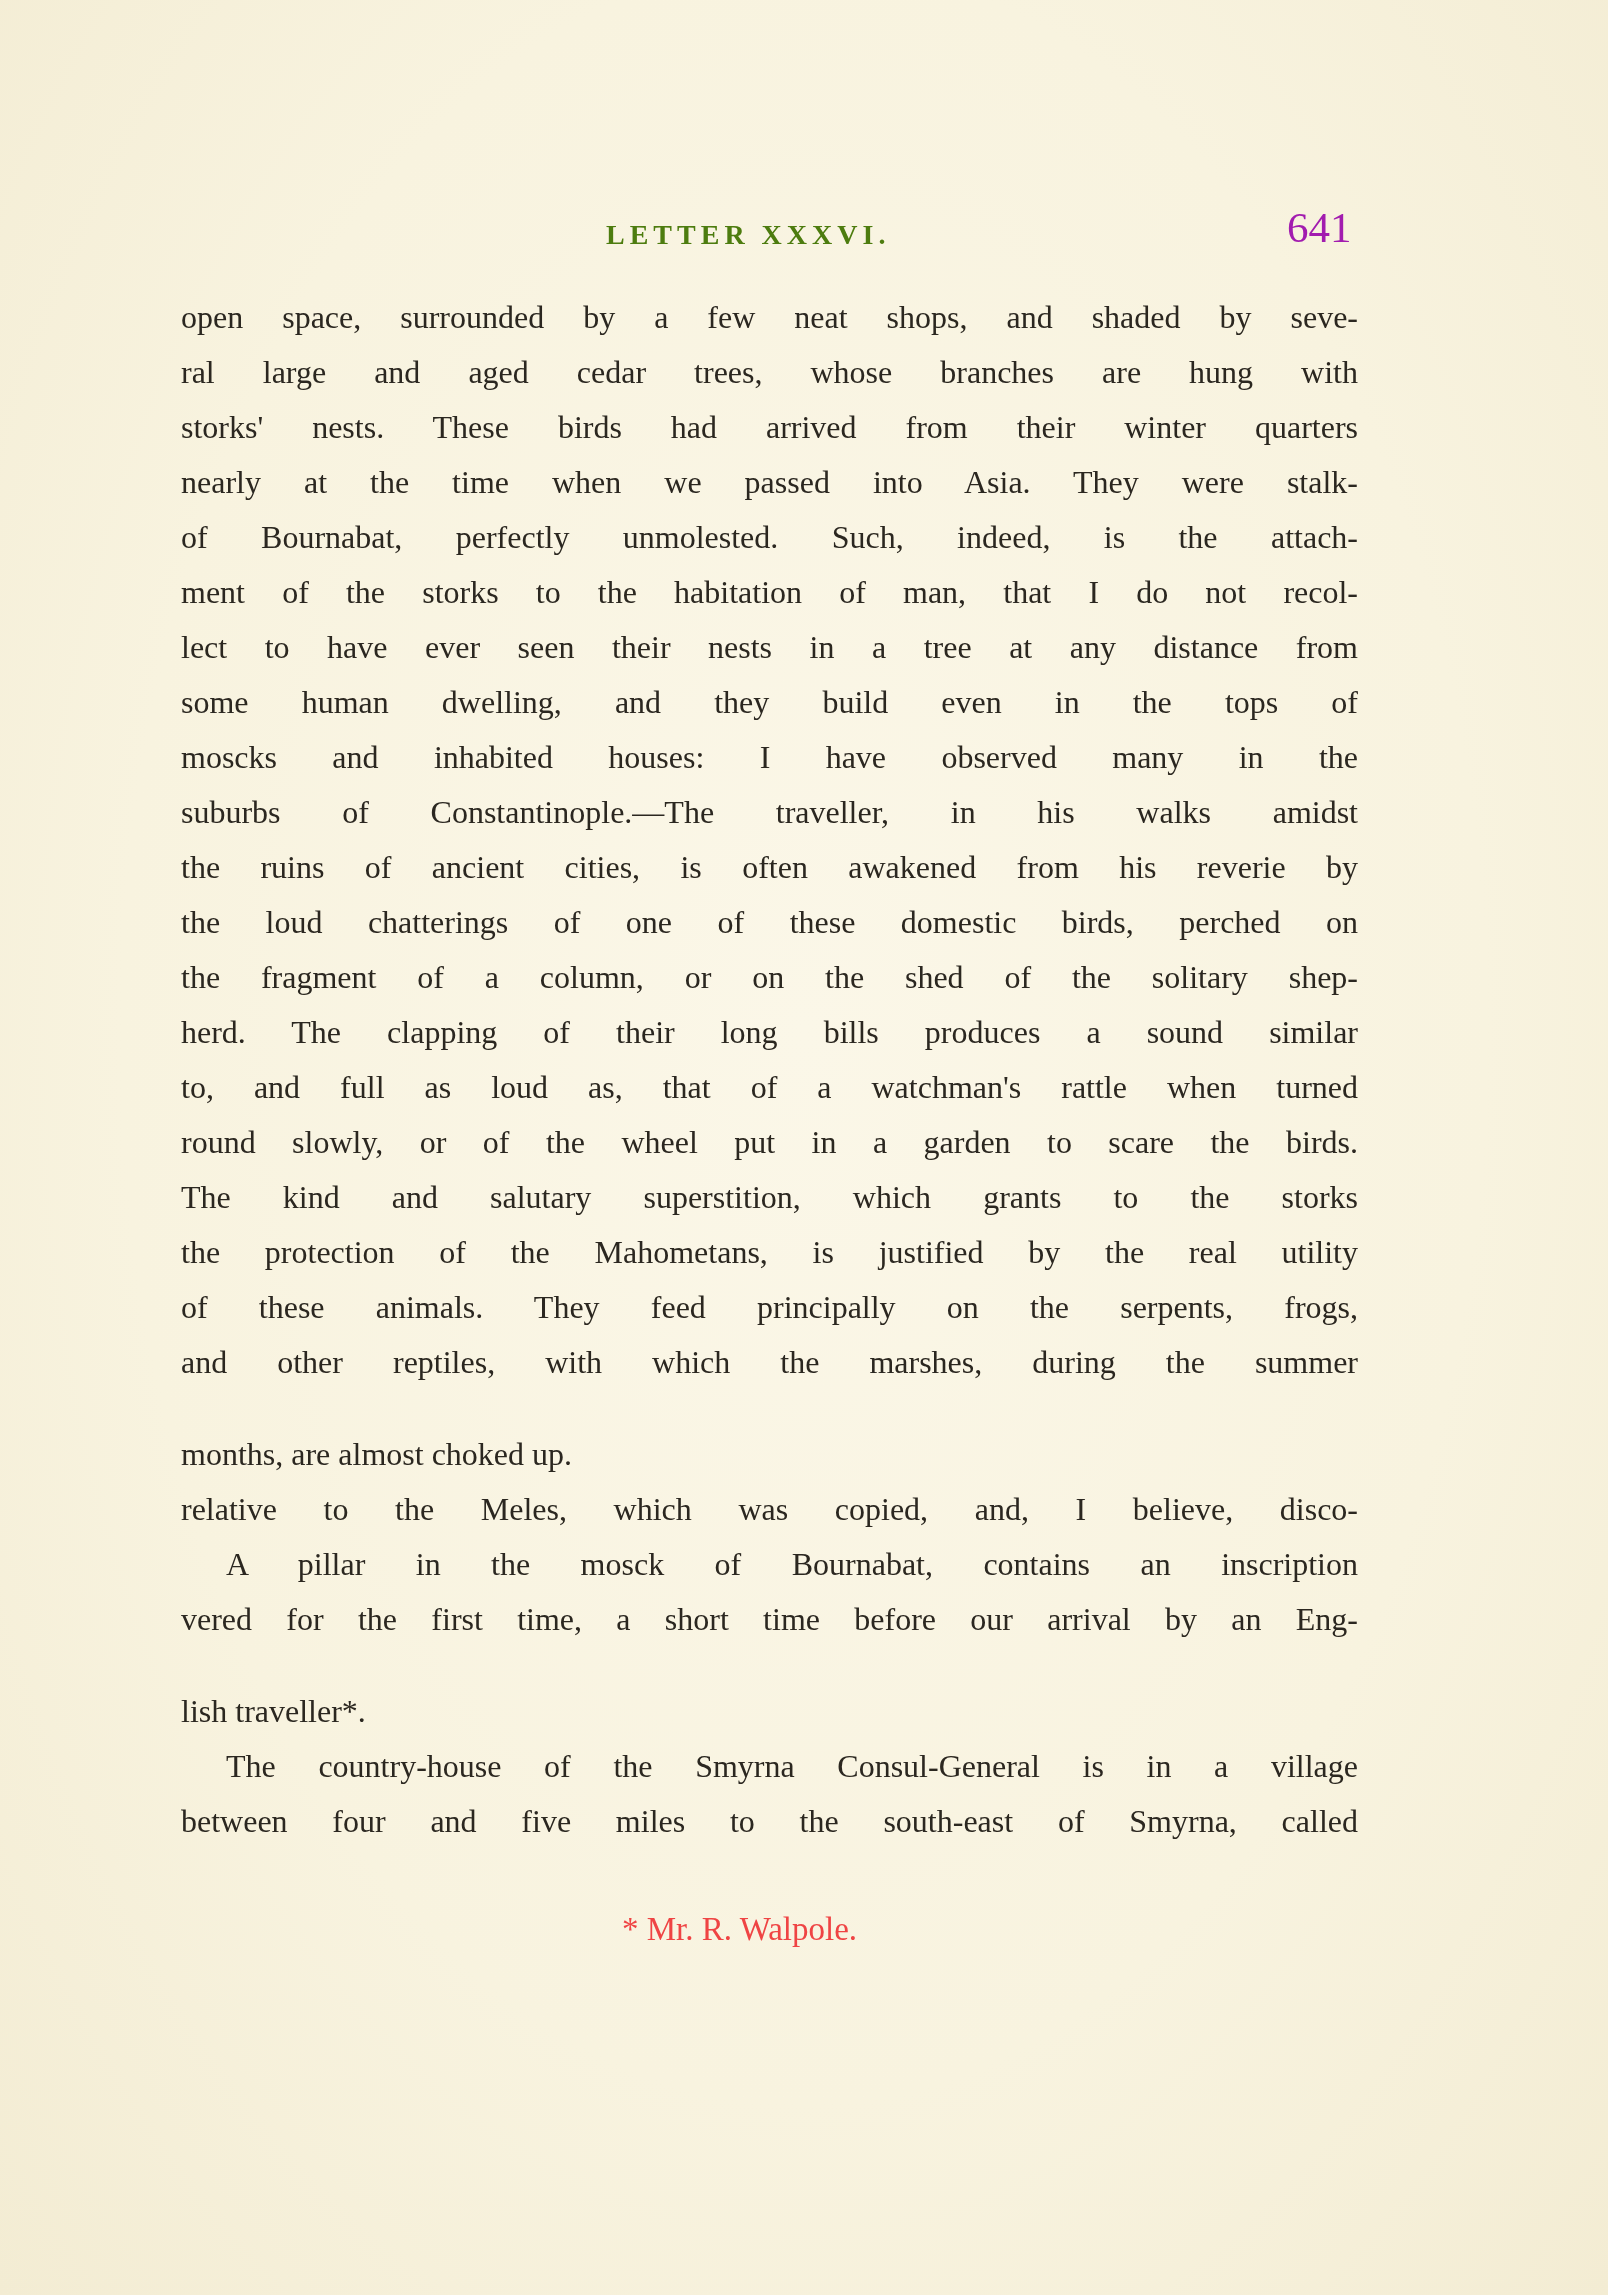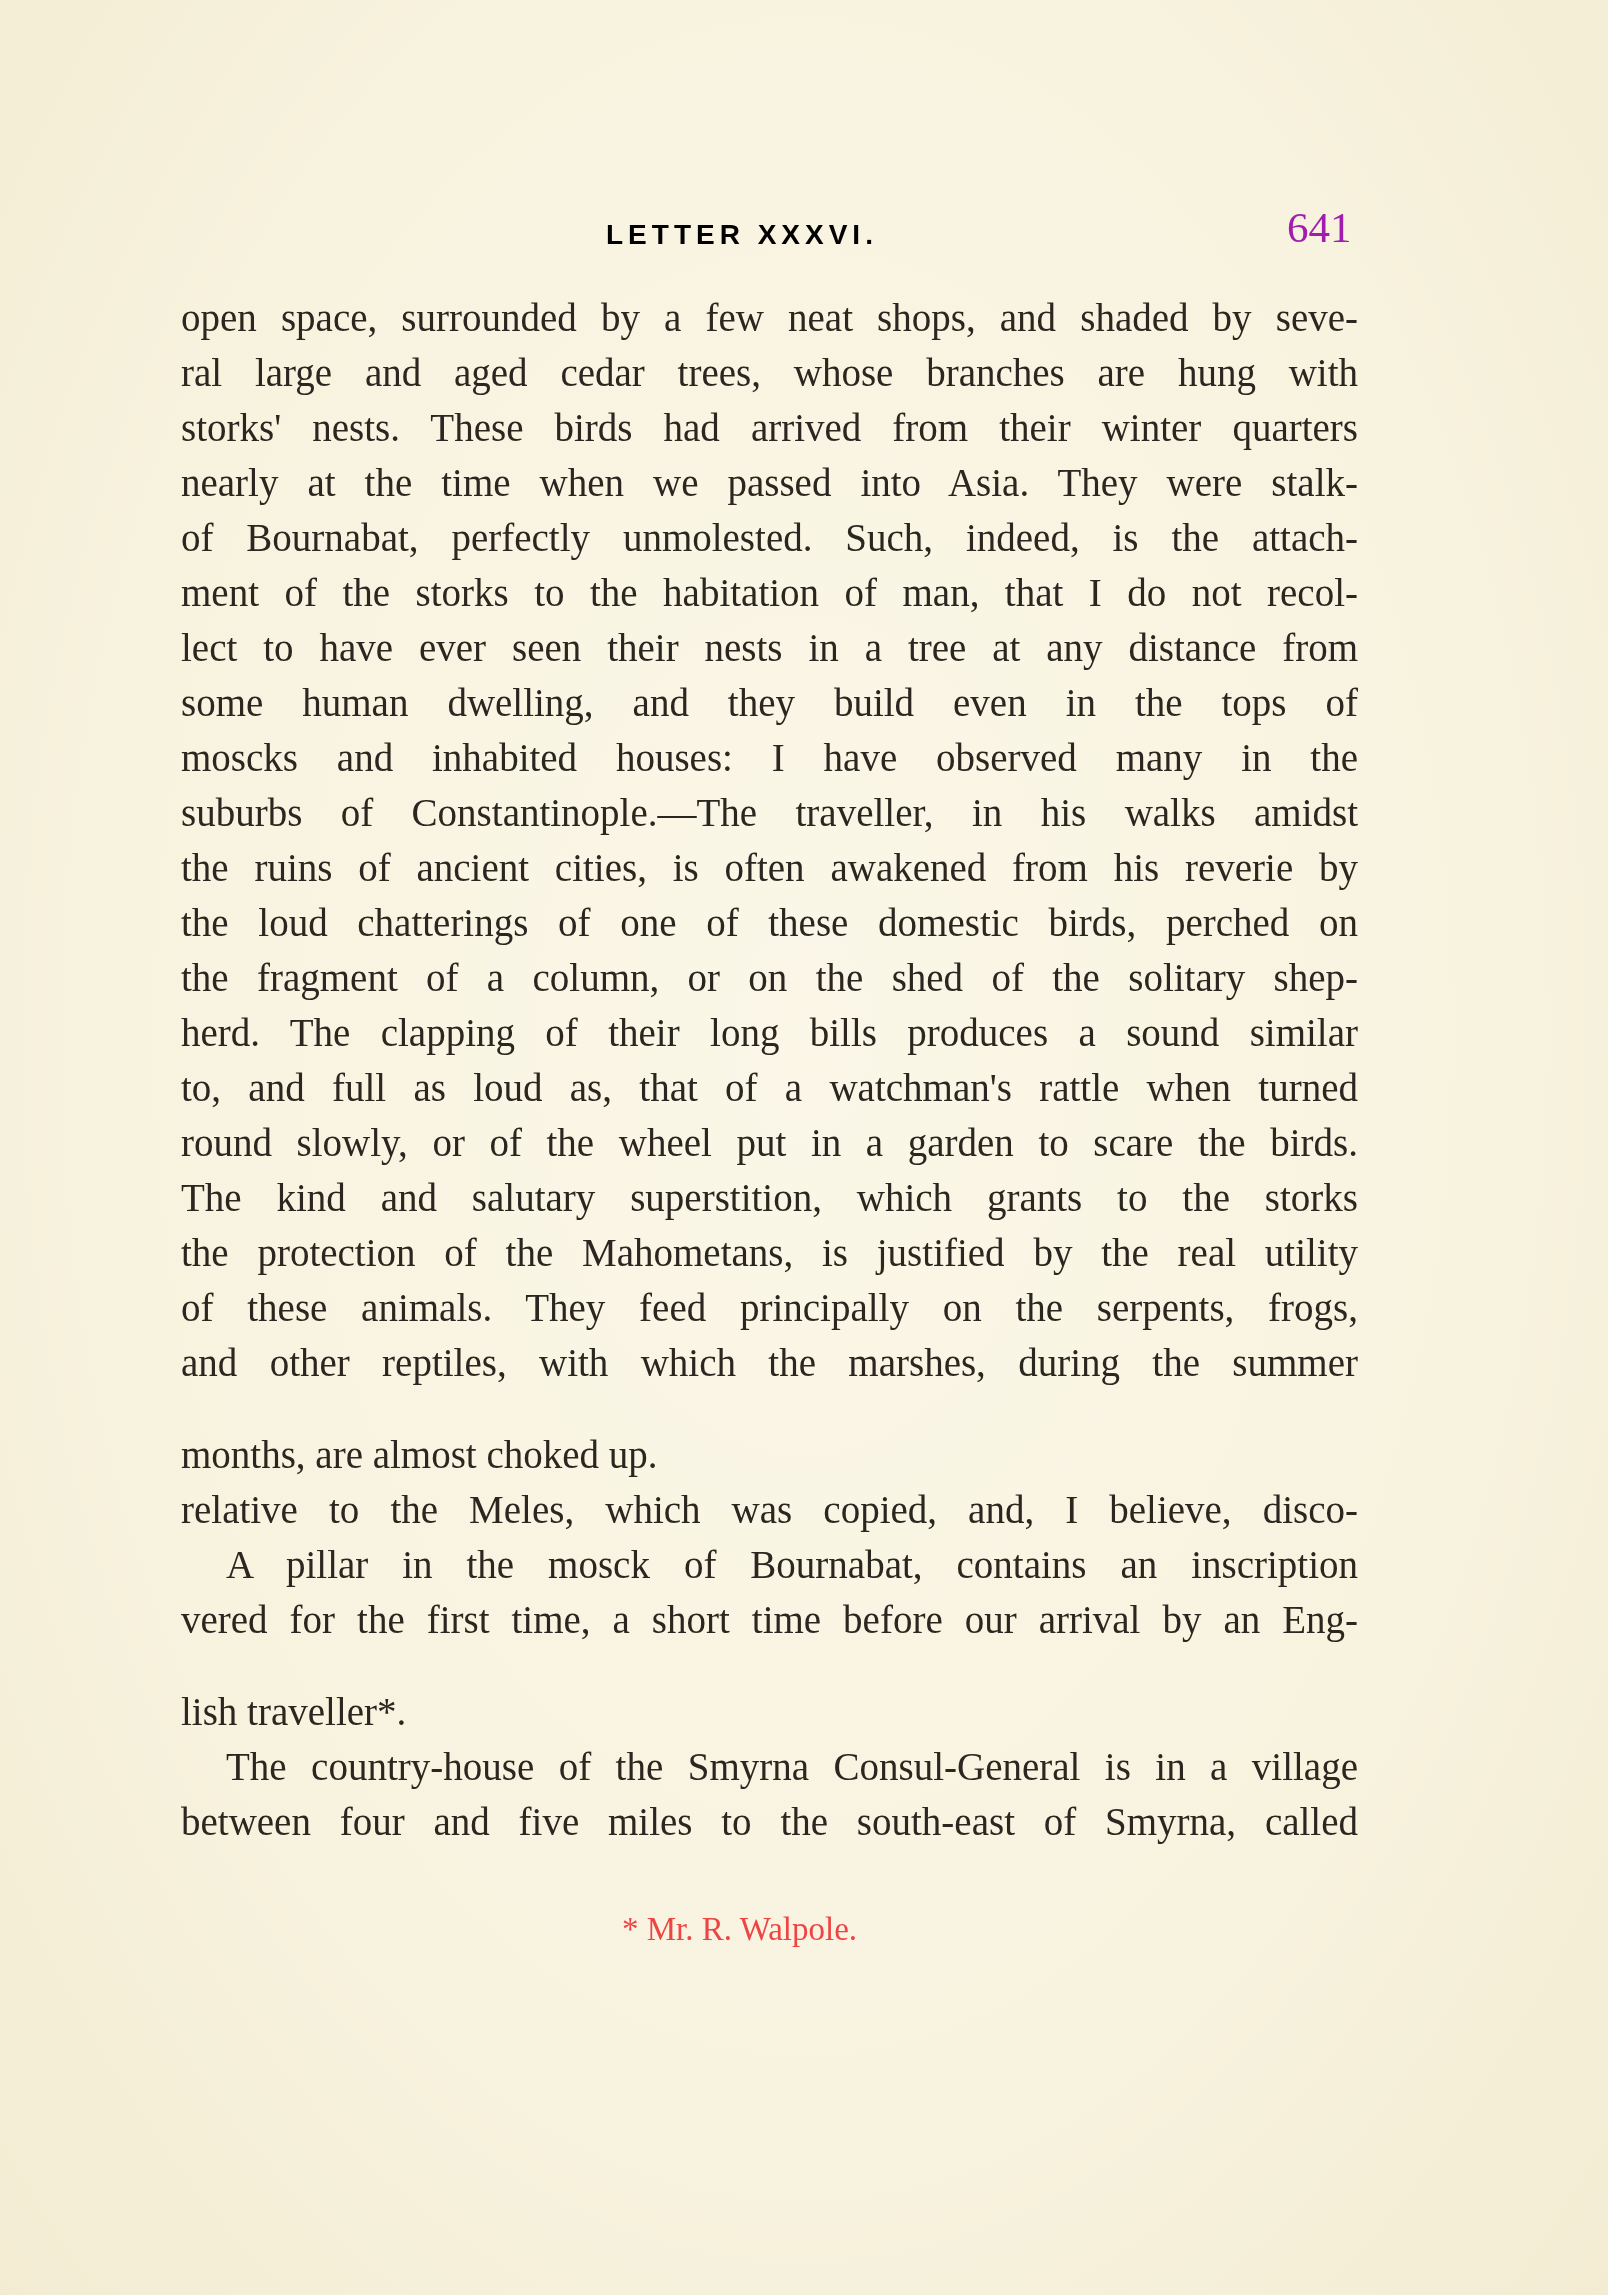--- a/index.html
+++ b/index.html
@@ -4,33 +4,33 @@
 <style>
   html, body { margin:0; padding:0; }
   body {
     width:1609px; height:2295px; position:relative; overflow:hidden;
     background: radial-gradient(ellipse at 50% 45%, #fbf7e8 0%, #f8f3df 60%, #f3ecd3 100%);
     font-family: "Liberation Serif", "DejaVu Serif", serif;
     color:#2b2720;
   }
   .runhead {
     position:absolute; left:606px; top:219px;
-    font-family:Liberation Sans, sans-serif; font-weight:bold;
-    font-size:28px; letter-spacing:5px; color:#000000;
+    font-family:Liberation Serif, serif; font-weight:bold;
+    font-size:28px; letter-spacing:5px; color:#4d7c0f;
   }
   .pagenum {
     position:absolute; left:1287px; top:203px;
     font-size:43px; color:#a21caf;
   }
   .body {
     position:absolute; left:181px; top:290px; width:1177px;
   }
   .line {
     height:55px; line-height:55px;
-    font-size:39px; white-space:nowrap;
+    font-size:32px; white-space:nowrap;
     text-align:justify; text-align-last:justify;
   }
   .line.last { text-align-last:left;margin-top:37px; }
   .line.indent { padding-left:45px; }
   .footnote {
     position:absolute; left:622px; top:1911px;
     font-size:33px; color:#ef4444;
   }
 </style>
 </head>

